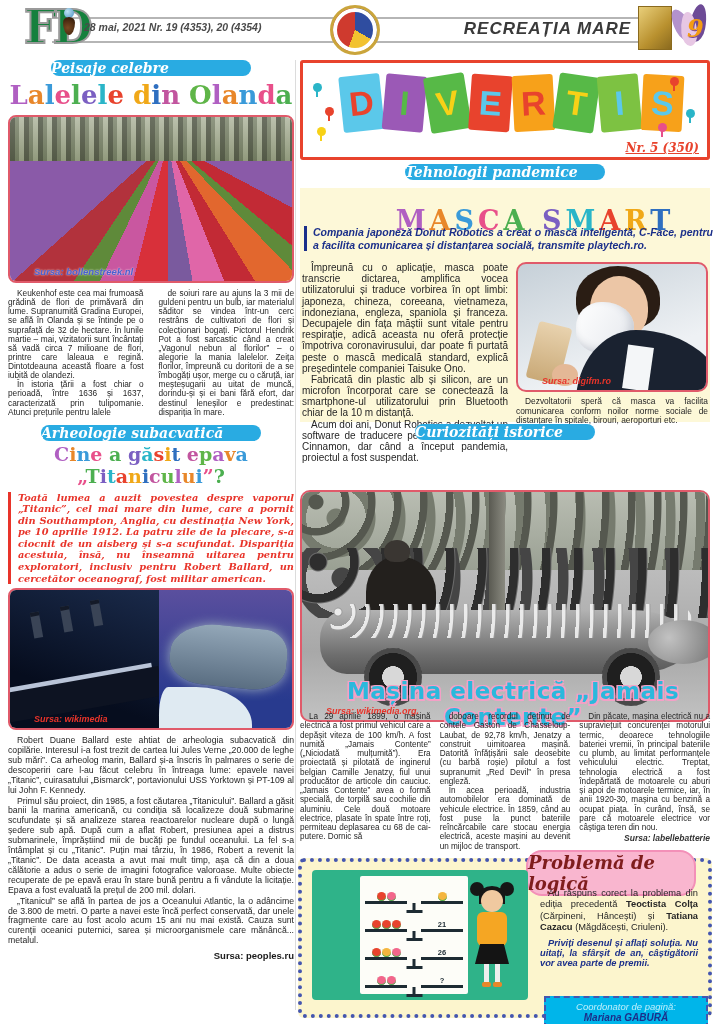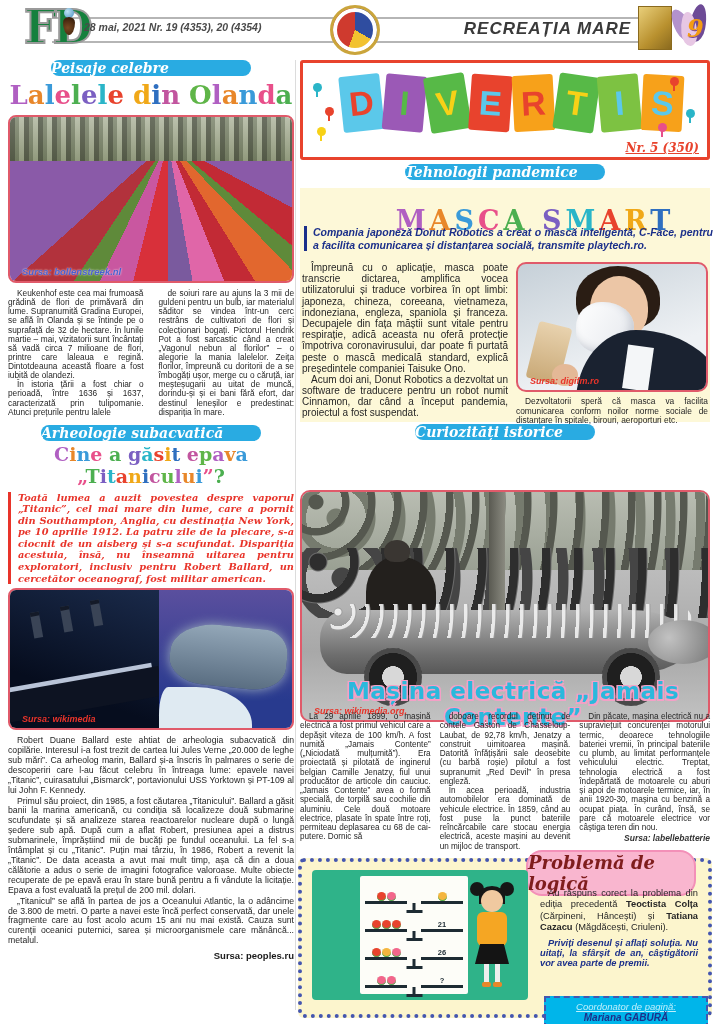--- a/index.html
+++ b/index.html
@@ -45,21 +45,21 @@
   .mid-title{margin:2px 0 0;text-align:center;font:bold 19px "DejaVu Serif",serif;}
   .tulip-fig{position:relative;margin-top:5px;height:164px;border:2px solid #e05a6a;border-radius:8px;overflow:hidden;}
   .tulip-trees{position:absolute;inset:0 0 auto 0;height:44px;
       background:repeating-linear-gradient(90deg,#73776a 0 5px,#9aa08e 5px 9px,#c9cdbd 9px 14px),
                  linear-gradient(#eef1ea,#b8bfa8);background-blend-mode:multiply;}
   .tulip-field{position:absolute;inset:0;top:30px;
       background:conic-gradient(from 118deg at 56% -4%,
         #c22a35 0 12deg,#5f8a3a 12deg 18deg,#e2672e 18deg 30deg,#c22a35 30deg 40deg,
         #e066a8 40deg 52deg,#7a5a9e 52deg 62deg,#d8303a 62deg 76deg,#c957a0 76deg 88deg,
         #5f8a3a 88deg 96deg,#b2323c 96deg 110deg,#8a5aa8 110deg 124deg);}
-  .fig-cap{position:absolute;left:12px;bottom:4px;}
+  .fig-cap{position:absolute;left:24px;bottom:4px;}
   .cap-blue{font:italic bold 9.5px "Liberation Sans",sans-serif;color:#4a5fd0;text-shadow:0 0 2px #fff;}
   .tulip-cols{display:flex;gap:15px;margin-top:6px;font-size:8.3px;line-height:1.1;}
   .tulip-cols>div{width:139px;}
   .titanic-intro{margin-top:5px;border-left:3px solid #e8342a;padding-left:7px;
       font:italic bold 9.8px "DejaVu Serif",serif;color:#e8342a;text-align:justify;line-height:1.18;}
   .titanic-fig{position:relative;margin-top:4px;height:138px;border:2px solid #e05a6a;border-radius:8px;
       overflow:hidden;display:flex;}
   .tf-left{position:relative;width:53%;background:linear-gradient(200deg,#1a2a4a,#060d1e 70%);text-align:right;}
   .hull{position:absolute;left:-8%;bottom:18px;width:110%;height:30px;background:#0d1322;transform:rotate(-10deg);}
   .deck{position:absolute;left:-8%;bottom:44px;width:104%;height:8px;background:#b9c4d8;transform:rotate(-10deg);
@@ -170,21 +170,21 @@
   .g-shoe{position:absolute;top:100px;width:9px;height:5px;background:#e8872a;border-radius:2px;}
   .g-s1{left:12px;} .g-s2{left:23px;}
   .logic-kicker{position:absolute;right:12px;top:-12px;width:166px;background:#f9b6cf;color:#7f1d1d;
       border:2px solid #f390b8;font-size:18px;}
   .logic-txt{position:absolute;left:238px;top:26px;width:158px;font-size:9.3px;line-height:1.22;
       color:#262626;text-align:justify;}
   .logic-txt .cta{margin-top:5px;font:italic bold 9.3px "Liberation Sans",sans-serif;color:#1b2f8a;text-indent:8px;}
   .logic-txt p{margin:0;text-indent:8px;}
   .coord{position:absolute;left:244px;top:936px;width:156px;background:#00b5ea;border:2px dashed #4456b0;
       text-align:center;padding:3px 2px 4px;}
-  .coord .lbl{display:block;font:italic 9.5px "Liberation Sans",sans-serif;color:#bdeffc;text-decoration:underline;}
+  .coord .lbl{display:block;font:italic 9.5px "Liberation Sans",sans-serif;color:#bdeffc;}
   .coord .name{display:block;font:italic bold 10px "Liberation Sans",sans-serif;color:#1b2f8a;}
 </style>
 </head>
 <body>
 
 <div id="page">
 
   <div class="rules"></div>
   <div class="fd-logo">FD</div>
   <div class="pen-drop">
@@ -283,20 +283,21 @@
       <span class="dv-issue">Nr. 5 (350)</span>
     </div>
 
     <div class="mask-bg"></div>
     <div class="pill mask-kicker">Tehnologii pandemice</div>
     <h2 class="mask-title"><span style="color: rgb(176, 95, 194);">M</span><span style="color: rgb(232, 135, 42);">A</span><span style="color: rgb(58, 154, 217);">S</span><span style="color: rgb(232, 79, 138);">C</span><span style="color: rgb(76, 175, 80);">A</span> <span style="color: rgb(123, 95, 194);">S</span><span style="color: rgb(42, 181, 200);">M</span><span style="color: rgb(232, 67, 45);">A</span><span style="color: rgb(240, 168, 24);">R</span><span style="color: rgb(47, 111, 192);">T</span></h2>
     <div class="mask-intro">Compania japoneză Donut Robotics a creat o mască inteligentă, C-Face, pentru a facilita comunicarea și distanțarea socială, transmite playtech.ro.</div>
     <div class="mask-row">
       <div class="mask-txt body-txt">
         <p>Împreună cu o aplicație, masca poate transcrie dictarea, amplifica vocea utilizatorului și traduce vorbirea în opt limbi: japoneza, chineza, coreeana, vietnameza, indoneziana, engleza, spaniola și franceza. Decupajele din fața măștii sunt vitale pentru respirație, adică aceasta nu oferă protecție împotriva coronavirusului, dar poate fi purtată peste o mască medicală standard, explică președintele companiei Taisuke Ono.</p>
+        <p>Fabricată din plastic alb și silicon, are un microfon încorporat care se conectează la smartphone-ul utilizatorului prin Bluetooth chiar de la 10 m distanță.</p>
         <p>Acum doi ani, Donut Robotics a dezvoltat un software de traducere pentru un robot numit Cinnamon, dar când a început pandemia, proiectul a fost suspendat.</p>
       </div>
       <div class="mask-right">
         <div class="mask-fig">
           <div class="mk-hair"></div>
           <div class="mk-face"></div>
           <div class="mk-mask"></div>
           <div class="mk-body"></div>
           <div class="mk-shirt"></div>
           <div class="mk-phone"></div>

